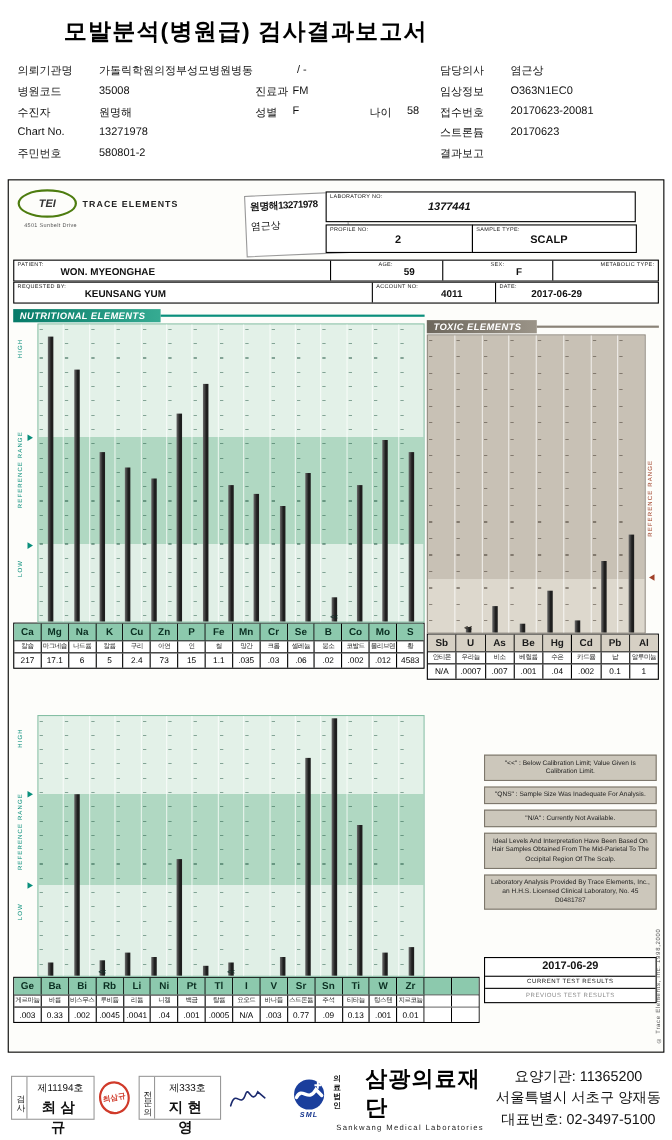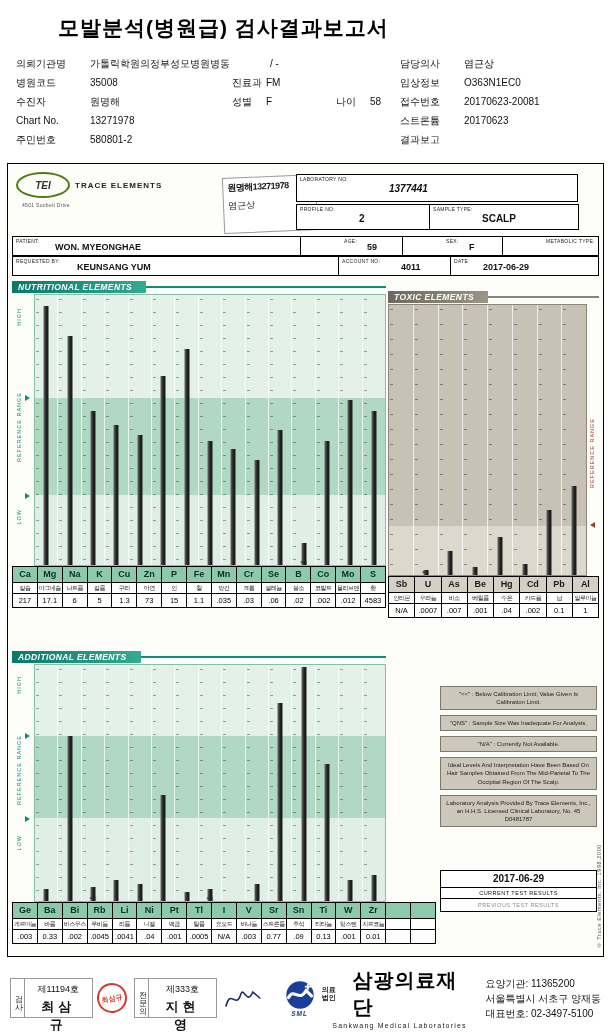--- a/index.html
+++ b/index.html
@@ -147,21 +147,21 @@
         transform:rotate(-10deg);line-height:1;box-sizing:border-box;}
   .sig{width:40px;height:28px;margin-left:-2px;}
   .orgwrap{display:flex;align-items:center;gap:7px;margin-left:14px;}
   .logo-col{text-align:center;}
   .sml-svg{width:30px;height:30px;display:block;margin:0 auto;}
   .sml-label{font-size:6.5px;color:#16368f;font-weight:bold;font-style:italic;letter-spacing:1px;}
   .org-row{display:flex;align-items:center;gap:16px;}
   .org-prefix{width:15px;font-size:7px;line-height:1.15;font-weight:bold;word-break:break-all;}
   .org-name{font-size:20px;font-weight:800;letter-spacing:1px;color:#000;}
   .org-en{font-size:7px;letter-spacing:1.2px;margin-top:1px;text-align:center;color:#222;}
-  .contact{margin-left:auto;font-size:10px;line-height:1.5;white-space:nowrap;color:#111;}
+  .contact{margin-left:auto;font-size:13px;line-height:1.5;white-space:nowrap;color:#111;text-align:center;}
 </style>
 </head>
 <body>
 
 <div class="page">
 
   <h1 class="title">모발분석(병원급) 검사결과보고서</h1>
 
   <div class="info">
     <div class="info-left" id="info-left">
@@ -406,21 +406,21 @@
             <div class="tcell">붕소</div>
             <div class="tcell">코발트</div>
             <div class="tcell">몰리브덴</div>
             <div class="tcell">황</div>
           </div>
           <div class="trow val">
             <div class="tcell">217</div>
             <div class="tcell">17.1</div>
             <div class="tcell">6</div>
             <div class="tcell">5</div>
-            <div class="tcell">1.3</div>
+            <div class="tcell">2.4</div>
             <div class="tcell">73</div>
             <div class="tcell">15</div>
             <div class="tcell">1.1</div>
             <div class="tcell">.035</div>
             <div class="tcell">.03</div>
             <div class="tcell">.06</div>
             <div class="tcell">.02</div>
             <div class="tcell">.002</div>
             <div class="tcell">.012</div>
             <div class="tcell">4583</div>
@@ -491,24 +491,20 @@
             <div class="tcell">.001</div>
             <div class="tcell">.04</div>
             <div class="tcell">.002</div>
             <div class="tcell">0.1</div>
             <div class="tcell">1</div>
           </div>
         </div>
     </section>
 
     <section class="elem additional">
-      <div class="sec-head">
-        <span class="badge green">ADDITIONAL ELEMENTS</span>
-        <span class="sec-line green"></span>
-      </div>
       <div class="sec-body">
         <div class="gutter" id="zones2">
             <span class="vlab z0">HIGH</span>
             <span class="vlab z1">REFERENCE RANGE</span>
             <span class="vlab z2">LOW</span>
           </div>
         <div class="chart" id="chart2">
             <div class="ccol">
               <div class="bar" style="height: 5%;"></div>
             </div>

